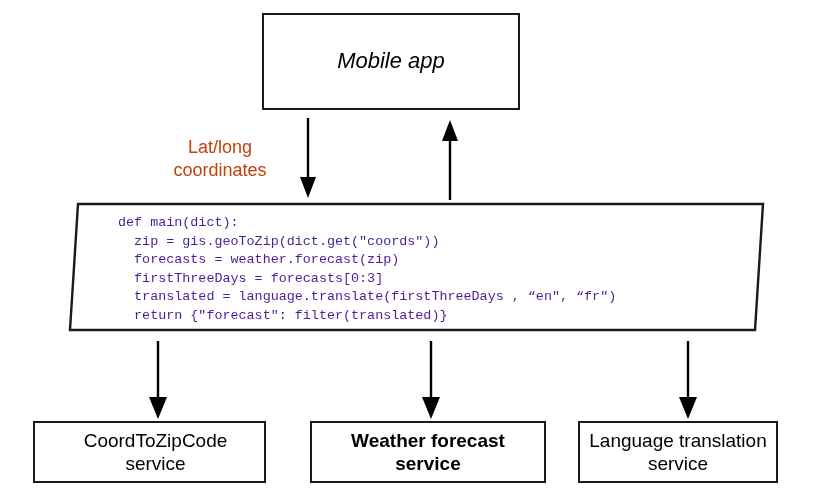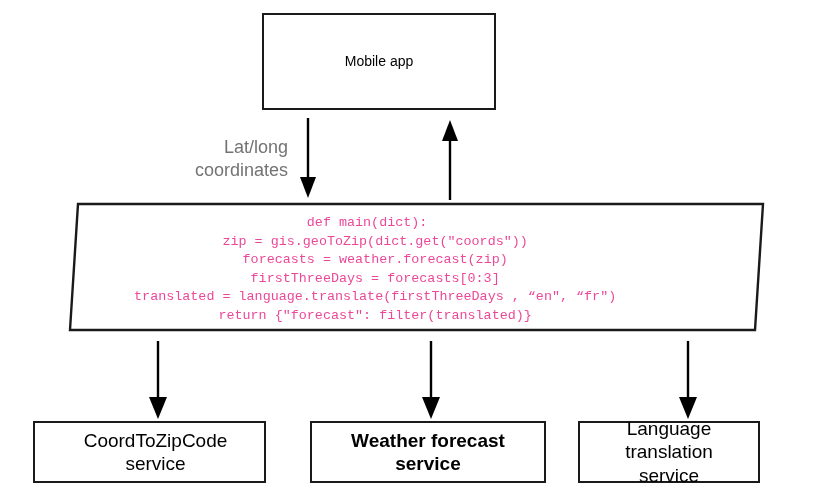--- a/index.html
+++ b/index.html
@@ -26,34 +26,35 @@
     display: flex;
     align-items: center;
     justify-content: center;
     text-align: center;
     line-height: 1.22;
   }
 
   #mobile-app-box {
     left: 262px;
     top: 13px;
-    width: 234px;
+    width: 258px;
     height: 97px;
-    font-size: 14px;
+    font-size: 22px;
+    font-style: italic;
   }
 
   .service-box {
     top: 421px;
     height: 62px;
     font-size: 19px;
     padding: 0 4px;
   }
   #service-box-1 { left: 33px;  width: 233px; padding-left: 16px; }
   #service-box-2 { left: 310px; width: 236px; font-weight: bold; }
-  #service-box-3 { left: 578px; width: 182px; }
+  #service-box-3 { left: 578px; width: 200px; }
 
   .node-label {
     display: block;
     white-space: pre-line;
   }
 
   
   #code-panel {
     position: absolute;
     left: 60px;
@@ -70,23 +71,22 @@
   }
   #code-text {
     position: absolute;
     left: 58px;
     top: 14px;
     margin: 0;
     font-family: "Liberation Mono", "DejaVu Sans Mono", monospace;
     font-size: 13.4px;
     line-height: 18.6px;
     white-space: pre;
-    color: #ec4899;
+    color: #4c1d95;
     letter-spacing: 0px;
-    text-align: center;
   }
 
   
   .arrow-svg {
     position: absolute;
     overflow: visible;
   }
   .arrow-line {
     stroke: #000000;
     stroke-width: 2.4;
@@ -100,23 +100,23 @@
   #arrow-up-to-mobile   { left: 437px; top: 118px; width: 26px; height: 82px; }
   #arrow-code-to-s1     { left: 145px; top: 341px; width: 26px; height: 80px; }
   #arrow-code-to-s2     { left: 418px; top: 341px; width: 26px; height: 80px; }
   #arrow-code-to-s3     { left: 675px; top: 341px; width: 26px; height: 80px; }
 
   
   .edge-label {
     position: absolute;
     font-size: 18px;
     line-height: 1.3;
-    text-align: right;
+    text-align: center;
     white-space: pre-line;
-    color: #737373;
+    color: #c2410c;
   }
   #label-lat-long {
     left: 152px;
     top: 136px;
     width: 136px;
   }
   #label-forecast-french {
     left: 470px;
     top: 136px;
     width: 190px;

